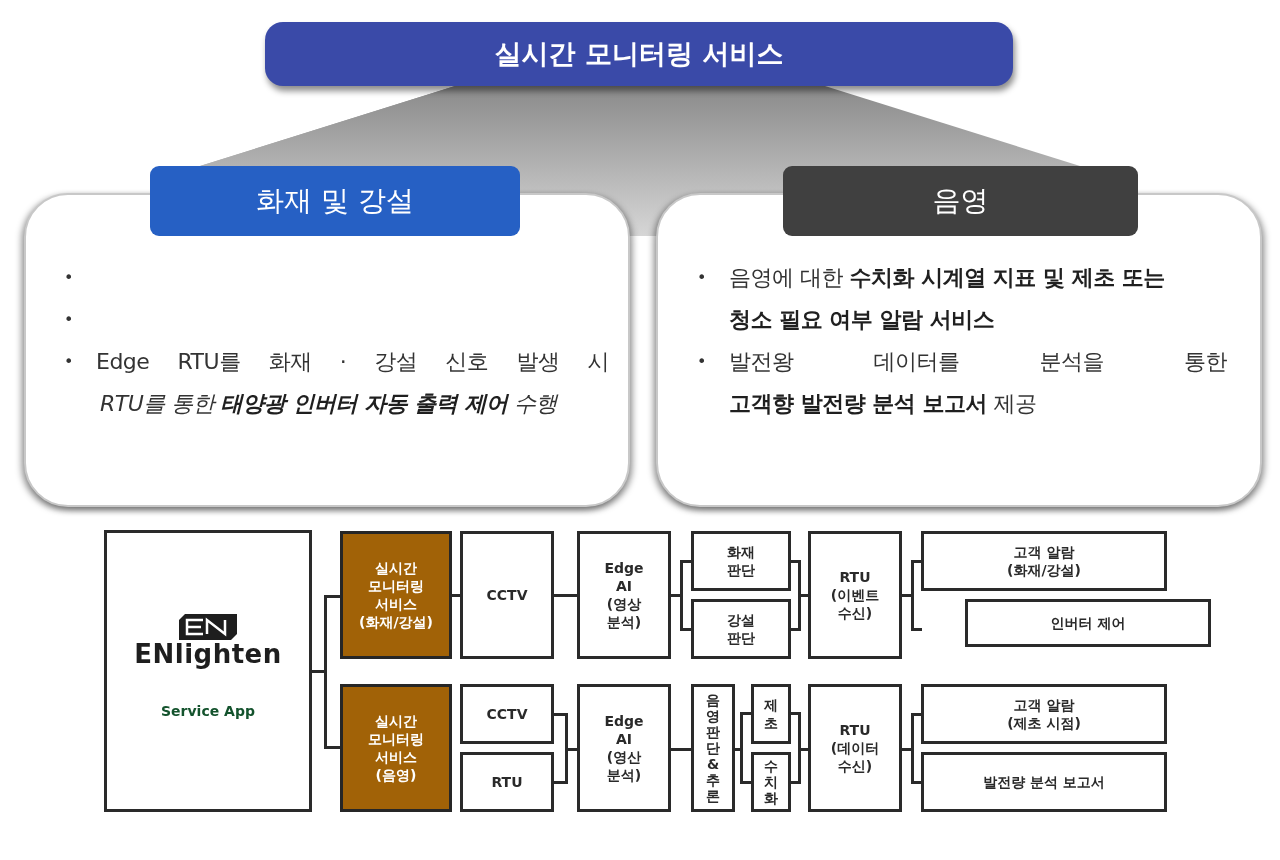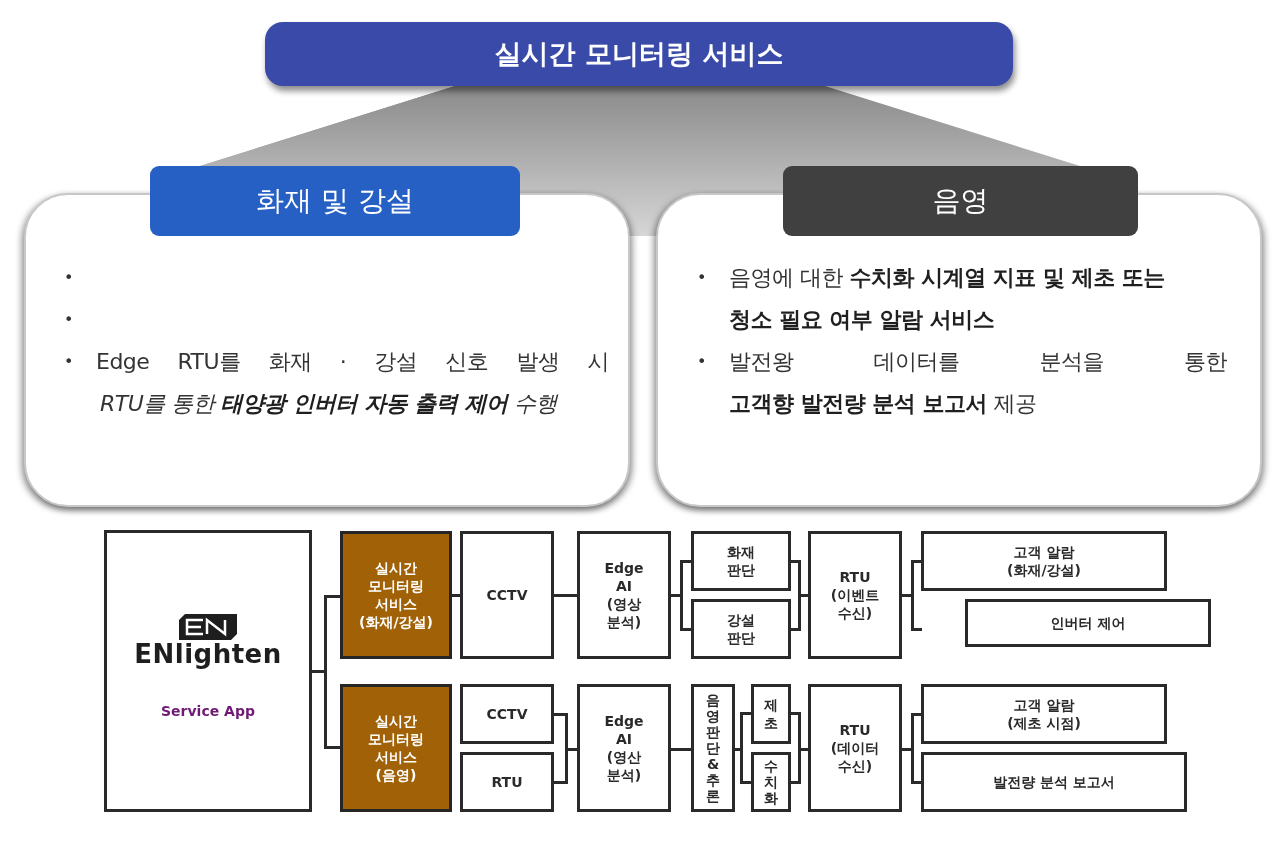--- a/index.html
+++ b/index.html
@@ -102,21 +102,21 @@
 </div>
 
 <div class="abs bx" style="left:104px; top:530px; width:208px; height:282px; flex-direction:column;">
   <svg width="62" height="30" viewBox="0 0 62 30" style="margin-top:-10px;">
     <polygon points="8,2 60,2 60,22 54,28 2,28 2,8" fill="#1e1e1e"></polygon>
     <polyline points="26,8 10,8 10,22 26,22" fill="none" stroke="#fff" stroke-width="2.5"></polyline>
     <line x1="10" y1="15" x2="24" y2="15" stroke="#fff" stroke-width="2.5"></line>
     <polyline points="30,22 30,8 48,22 48,8" fill="none" stroke="#fff" stroke-width="2.5"></polyline>
   </svg>
   <div style="font-size:26px; font-family:'DejaVu Sans', sans-serif; font-weight:bold; color:#1e1e1e; margin-top:4px; letter-spacing:0.5px;">ENlighten</div>
-  <div style="font-size:14px; color:#701a75; margin-top:40px;">Service App</div>
+  <div style="font-size:14px; color:#14532d; margin-top:40px;">Service App</div>
 </div>
 
 <div class="abs ln" style="left:312px; top:670px; width:14px; height:3px;"></div>
 <div class="abs ln" style="left:324px; top:595px; width:3px; height:153px;"></div>
 <div class="abs ln" style="left:324px; top:595px; width:17px; height:3px;"></div>
 <div class="abs ln" style="left:324px; top:746px; width:17px; height:3px;"></div>
 
 <div class="abs bx dark vtext" style="left:340px; top:531px; width:112px; height:128px;">
   <div>실시간</div>
   <div>모니터링</div>
@@ -214,13 +214,13 @@
   <div>수신)</div>
 </div>
 <div class="abs ln" style="left:902px; top:748px; width:12px; height:3px;"></div>
 <div class="abs ln" style="left:911px; top:713px; width:3px; height:71px;"></div>
 <div class="abs ln" style="left:911px; top:713px; width:11px; height:3px;"></div>
 <div class="abs ln" style="left:911px; top:781px; width:11px; height:3px;"></div>
 <div class="abs bx vtext" style="left:921px; top:684px; width:246px; height:60px;">
   <div>고객 알람</div>
   <div>(제초 시점)</div>
 </div>
-<div class="abs bx" style="left:921px; top:752px; width:266px; height:60px;">발전량 분석 보고서</div>
+<div class="abs bx" style="left:921px; top:752px; width:246px; height:60px;">발전량 분석 보고서</div>
 
 </body></html>

